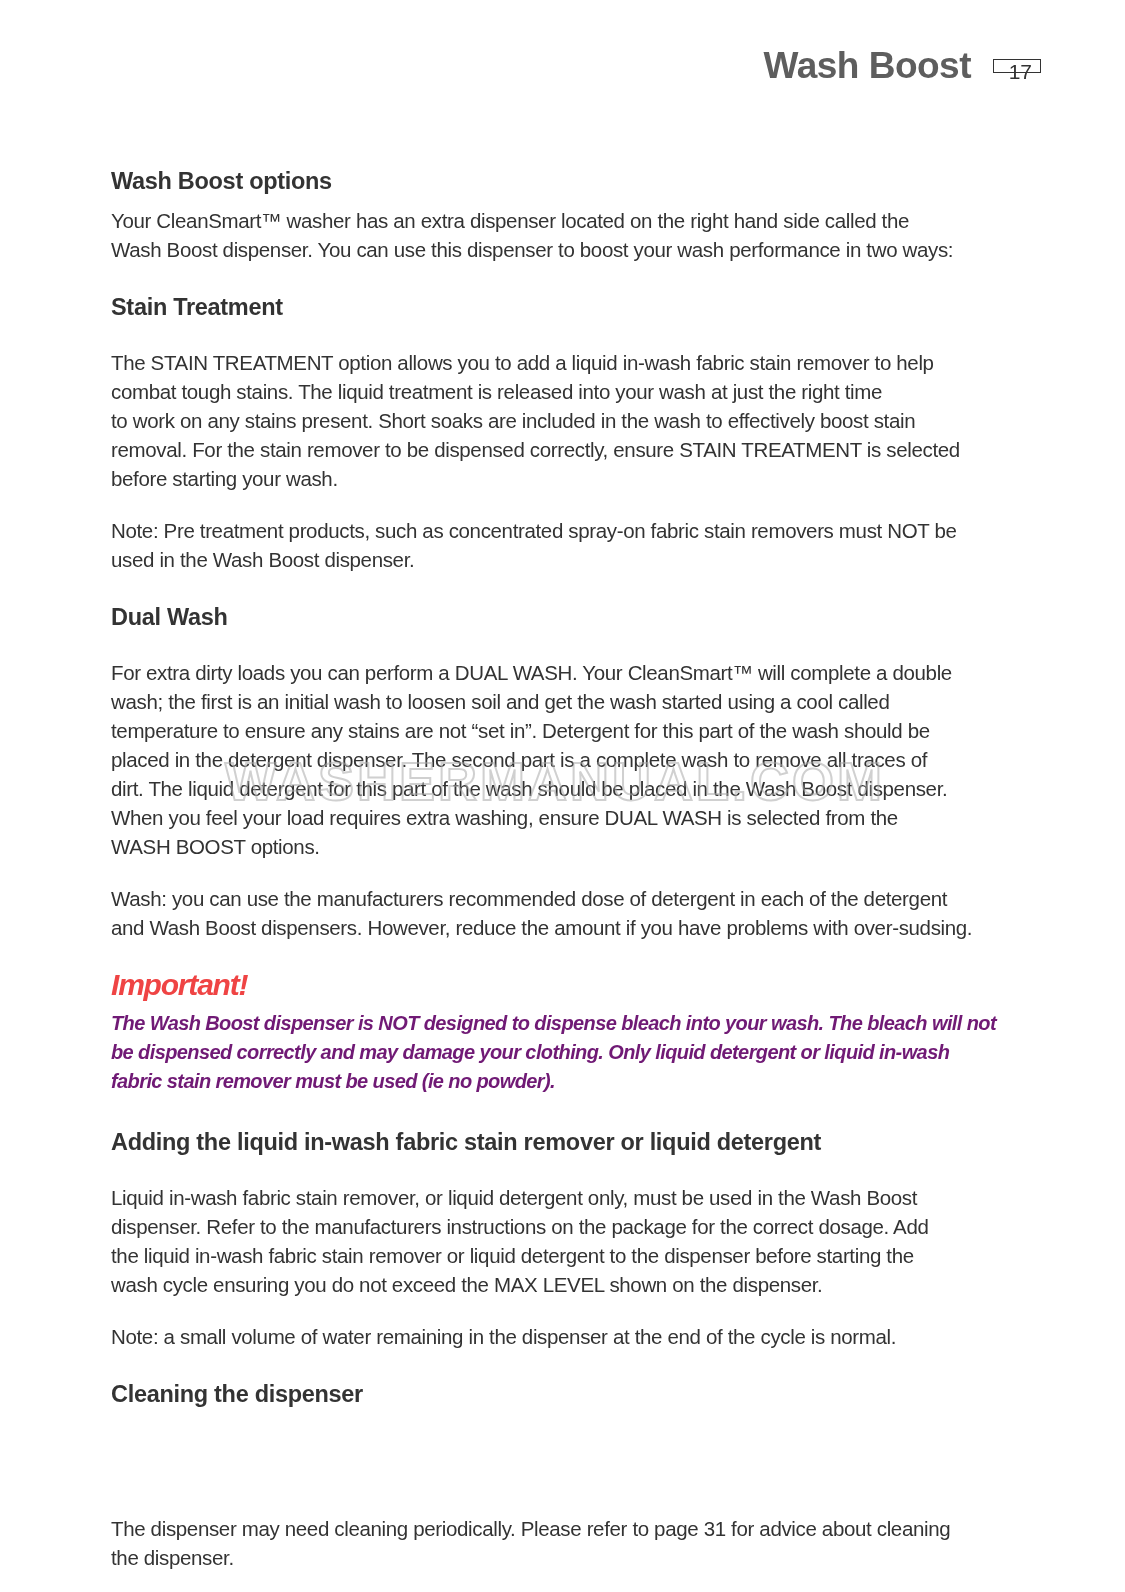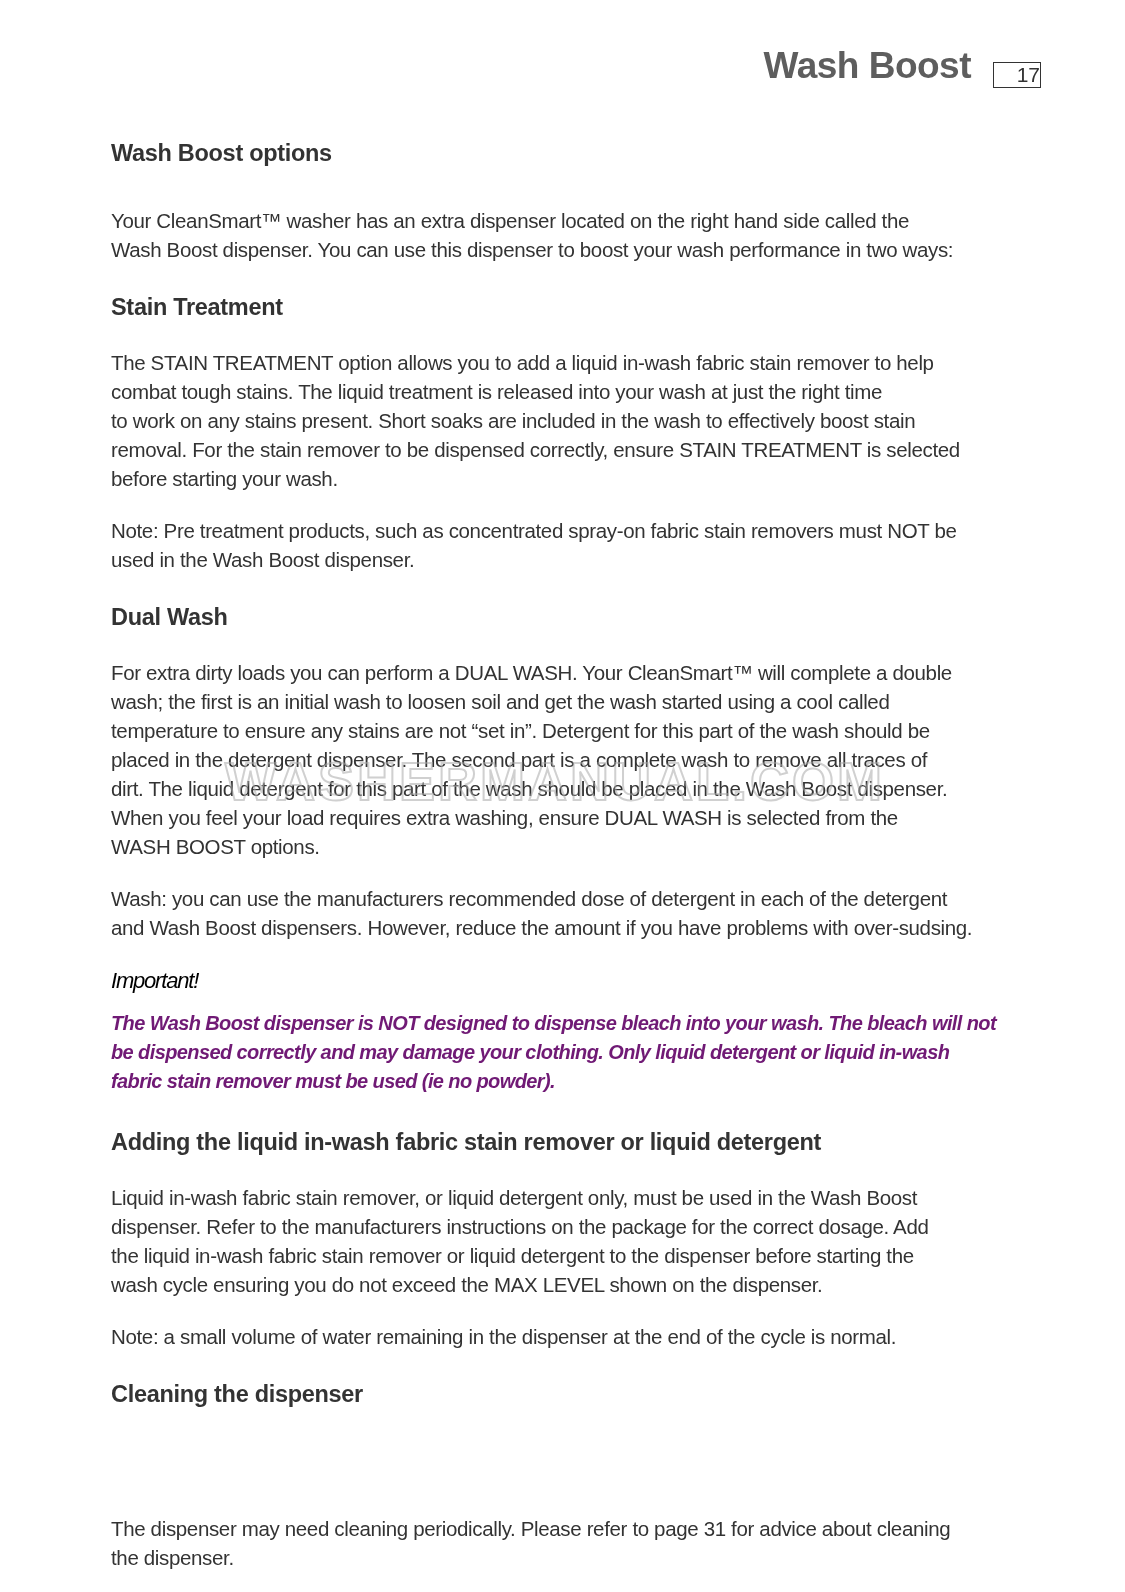--- a/index.html
+++ b/index.html
@@ -3,46 +3,46 @@
 <meta charset="utf-8">
 <style>
   html, body { margin: 0; padding: 0; background: #ffffff; }
   body {
     width: 1125px; height: 1592px; position: relative; overflow: hidden;
     font-family: "Liberation Sans", "DejaVu Sans", sans-serif;
     color: #2e2e2e;
   }
   .header {
     position: absolute; top: 44px; right: 84px;
-    display: flex; align-items: flex-end;
+    display: flex; align-items: center;
   }
   .header-title {
     font-size: 37px; font-weight: bold; color: #5e5e5e;
     letter-spacing: -0.5px; line-height: 44px;
   }
   .page-num {
-    margin-left: 22px; width: 48px; height: 26px; border: 1.5px solid #333;
-    font-size: 21px; color: #333; text-align: right; padding-right: 0;
+    margin-left: 22px; width: 48px; height: 14px; border: 1.5px solid #333;
+    font-size: 21px; color: #333; text-align: right; padding-right: 8px;
     box-sizing: border-box; line-height: 24px;
   }
   .content {
     position: absolute; left: 111px; top: 0; width: 940px;
   }
   .h2 {
     position: absolute; left: 0; font-size: 23.5px; font-weight: bold; color: #333;
     letter-spacing: -0.3px; white-space: nowrap;
   }
   .p {
     position: absolute; left: 0; font-size: 20.5px; line-height: 29px; color: #333;
     letter-spacing: -0.35px; width: 945px;
   }
   .p span { display: block; white-space: nowrap; }
   .important-title {
-    position: absolute; left: 0; font-size: 22px; font-weight: normal; font-style: italic;
-    color: #000000; letter-spacing: -1.2px;
+    position: absolute; left: 0; font-size: 30px; font-weight: bold; font-style: italic;
+    color: #ef4444; letter-spacing: -1.2px;
   }
   .important-body {
     position: absolute; left: 0; font-size: 20px; line-height: 29px; font-weight: bold;
     font-style: italic; color: #701a75; letter-spacing: -0.6px;
   }
   .important-body span { display: block; white-space: nowrap; }
   .watermark {
     position: absolute; left: 205px; top: 750px; font-size: 54px; font-weight: bold;
     color: rgba(255,255,255,0.0); -webkit-text-stroke: 2px rgba(170,170,170,0.55);
     letter-spacing: 3px; white-space: nowrap; pointer-events: none; margin-left: 20px;
@@ -51,21 +51,21 @@
 </head>
 <body>
 
 <div class="header">
   <div class="header-title">Wash Boost</div>
   <div class="page-num">17</div>
 </div>
 
 <div class="content">
 
-  <div class="h2" style="top:140px">Wash Boost options</div>
+  <div class="h2" style="top:168px">Wash Boost options</div>
   <div class="p" style="top:206px">
     <span>Your CleanSmart™ washer has an extra dispenser located on the right hand side called the</span>
     <span>Wash Boost dispenser. You can use this dispenser to boost your wash performance in two ways:</span>
   </div>
 
   <div class="h2" style="top:294px">Stain Treatment</div>
   <div class="p" style="top:348px">
     <span>The STAIN TREATMENT option allows you to add a liquid in-wash fabric stain remover to help</span>
     <span>combat tough stains. The liquid treatment is released into your wash at just the right time</span>
     <span>to work on any stains present. Short soaks are included in the wash to effectively boost stain</span>

